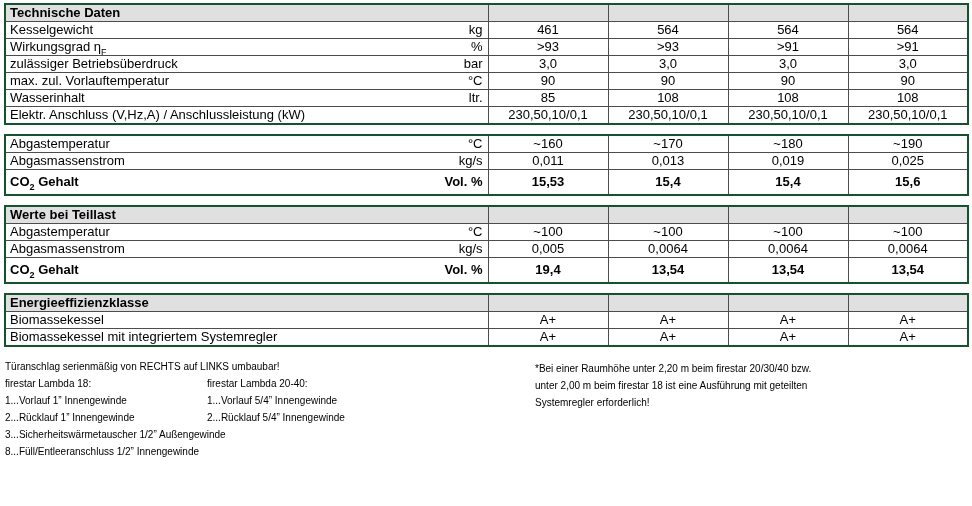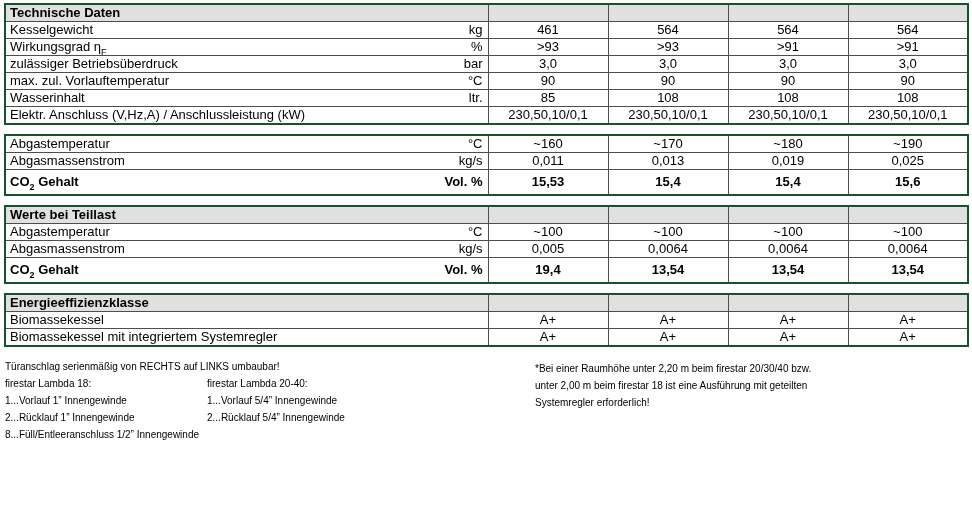--- a/index.html
+++ b/index.html
@@ -278,20 +278,21 @@
     <div class="f-left">
       <div class="f-line">Türanschlag serienmäßig von RECHTS auf LINKS umbaubar!</div>
       <div class="f-cols">
         <div>firestar Lambda 18:</div>
         <div>firestar Lambda 20-40:</div>
         <div>1...Vorlauf 1” Innengewinde</div>
         <div>1...Vorlauf 5/4” Innengewinde</div>
         <div>2...Rücklauf 1” Innengewinde</div>
         <div>2...Rücklauf 5/4” Innengewinde</div>
       </div>
+      <div class="f-line">3...Sicherheitswärmetauscher 1/2” Außengewinde</div>
       <div class="f-line">8...Füll/Entleeranschluss 1/2” Innengewinde</div>
     </div>
     <div class="f-right">
       <div>*Bei einer Raumhöhe unter 2,20 m beim firestar 20/30/40 bzw.</div>
       <div>unter 2,00 m beim firestar 18 ist eine Ausführung mit geteilten</div>
       <div>Systemregler erforderlich!</div>
     </div>
   </div>
 
 </div>

